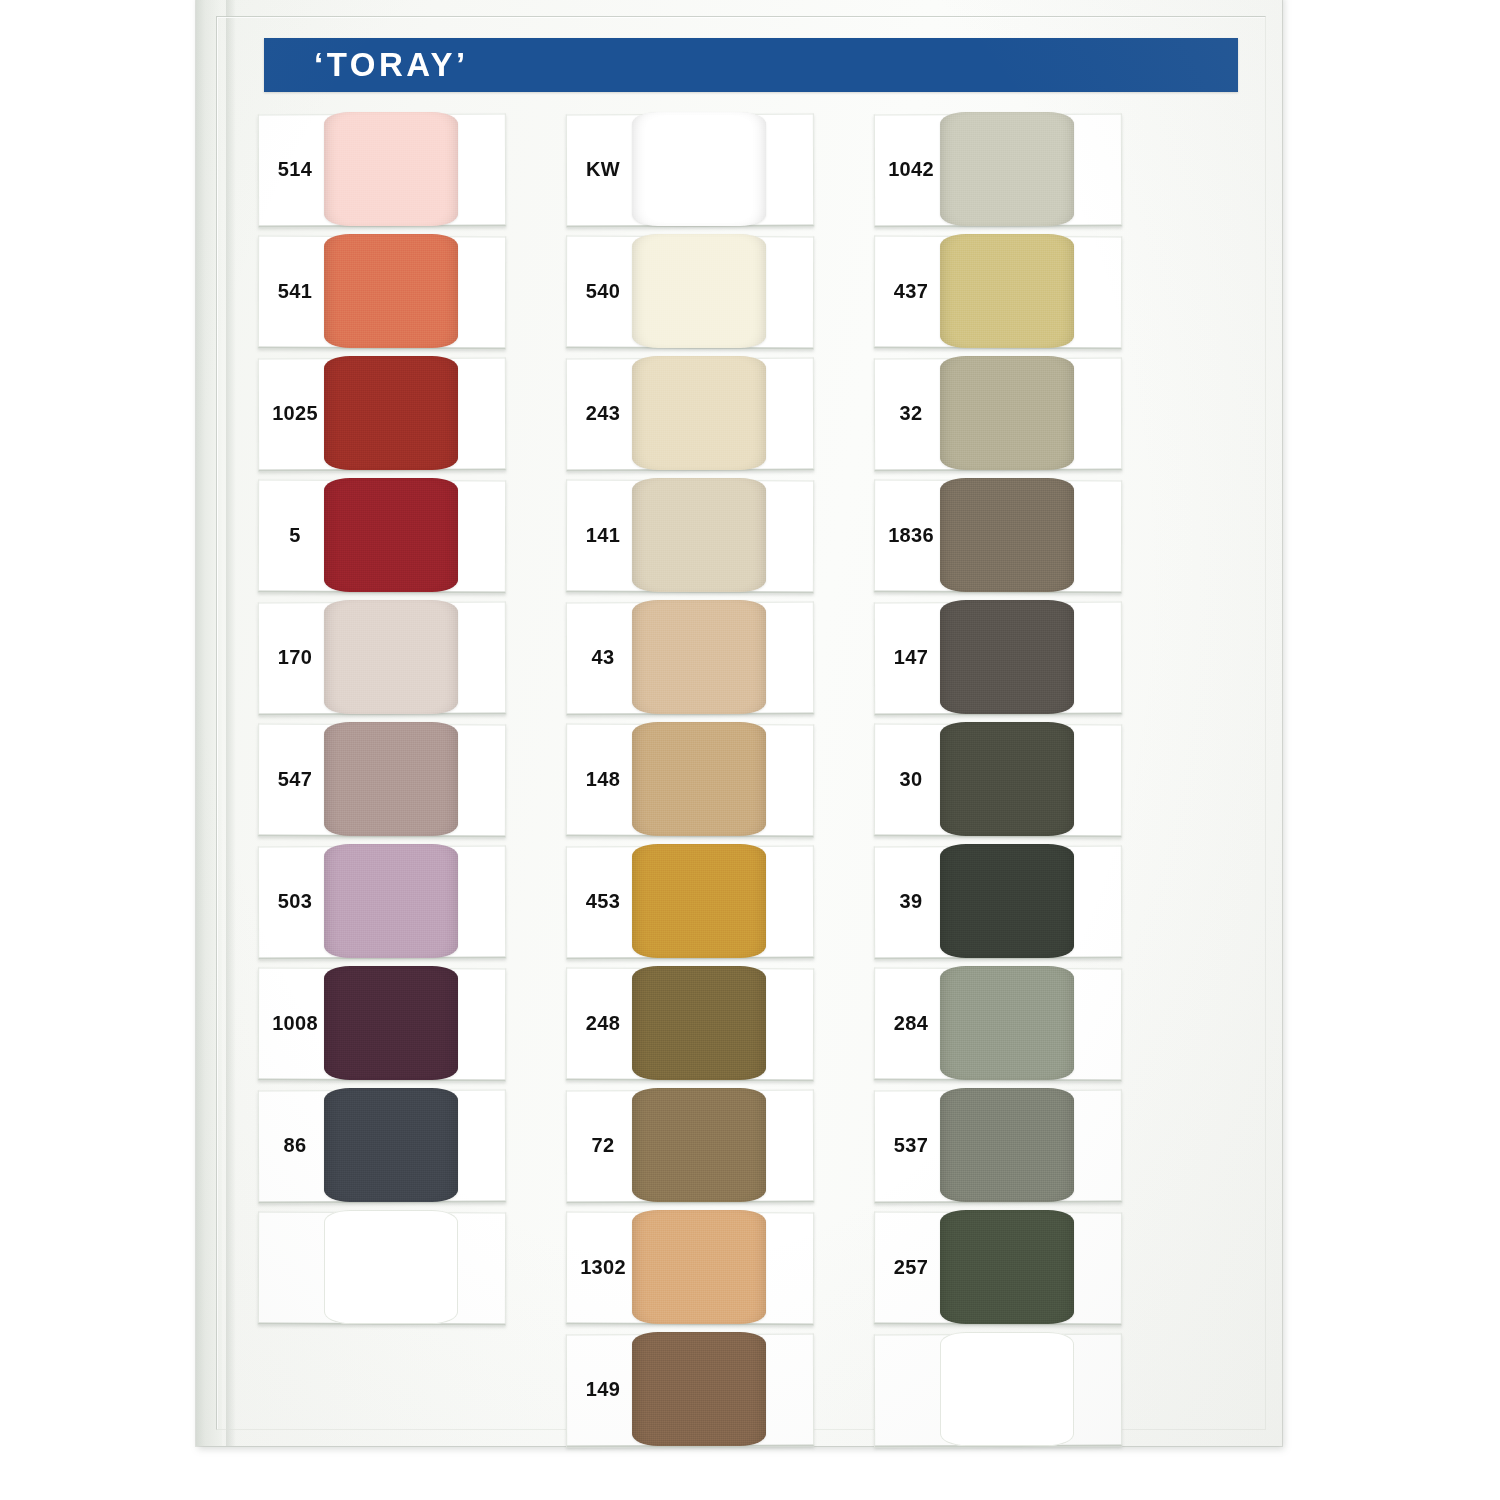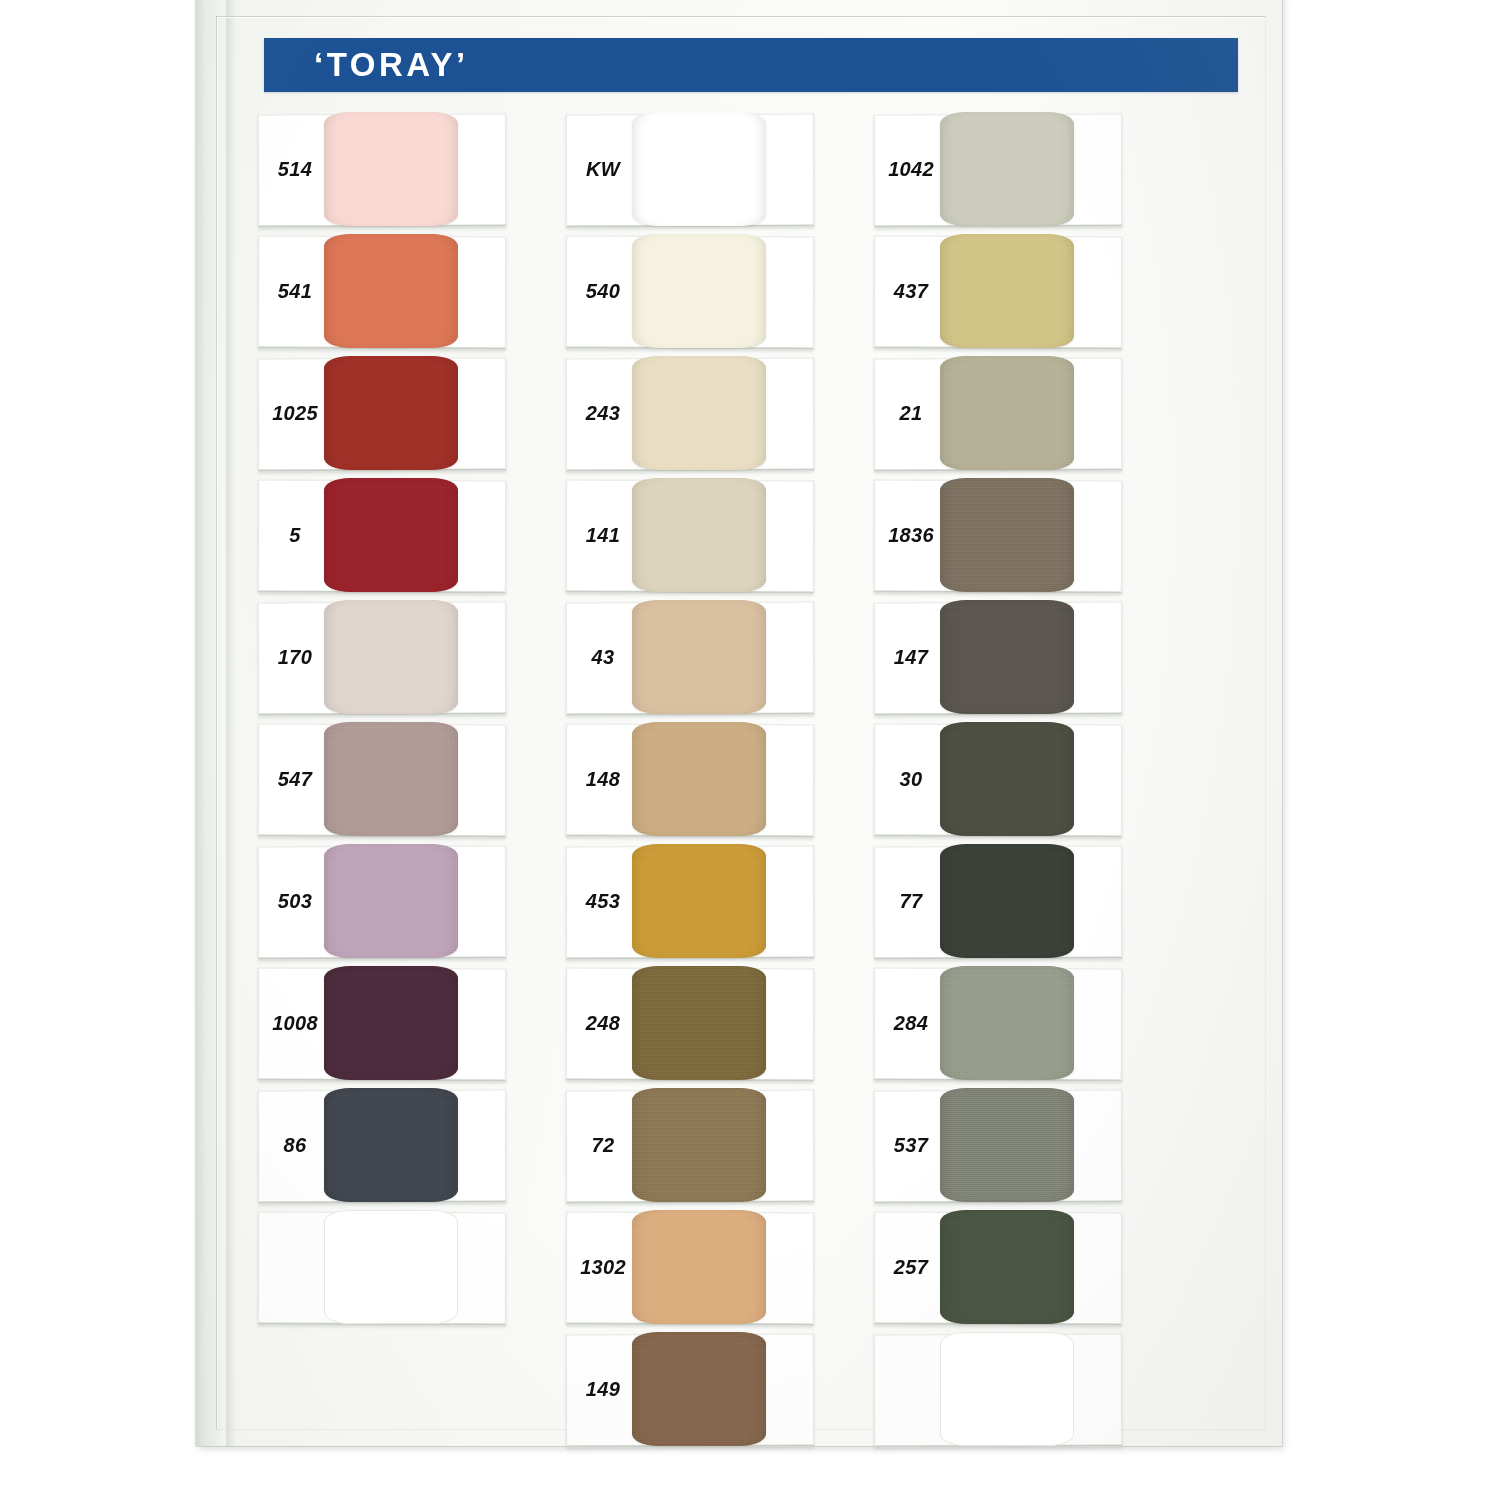--- a/index.html
+++ b/index.html
@@ -68,21 +68,20 @@
     font-family:"Liberation Sans",sans-serif;
   }
 
   
   #grid{
     position:absolute;
     left:62px;top:116px;
     width:990px;
     display:flex;
     gap:62px;
-    font-style:italic;
   }
   .column{
     display:flex;
     flex-direction:column;
     gap:0px;
     width:246px;
   }
 
   
   .chip{
@@ -284,41 +283,41 @@
             <div class="chip-label">1042</div>
           </div>
           <div class="chip">
             <div class="chip-paper"></div>
             <div class="chip-fabric" style="background: rgb(210, 196, 132);"></div>
             <div class="chip-label">437</div>
           </div>
           <div class="chip">
             <div class="chip-paper"></div>
             <div class="chip-fabric" style="background: rgb(181, 176, 150);"></div>
-            <div class="chip-label">21</div>
+            <div class="chip-label">32</div>
           </div>
           <div class="chip">
             <div class="chip-paper"></div>
             <div class="chip-fabric" style="background: rgb(124, 113, 97);"></div>
             <div class="chip-label">1836</div>
           </div>
           <div class="chip">
             <div class="chip-paper"></div>
             <div class="chip-fabric" style="background: rgb(90, 85, 79);"></div>
             <div class="chip-label">147</div>
           </div>
           <div class="chip">
             <div class="chip-paper"></div>
             <div class="chip-fabric" style="background: rgb(76, 78, 66);"></div>
             <div class="chip-label">30</div>
           </div>
           <div class="chip">
             <div class="chip-paper"></div>
             <div class="chip-fabric" style="background: rgb(58, 64, 56);"></div>
-            <div class="chip-label">77</div>
+            <div class="chip-label">39</div>
           </div>
           <div class="chip">
             <div class="chip-paper"></div>
             <div class="chip-fabric" style="background: rgb(149, 156, 139);"></div>
             <div class="chip-label">284</div>
           </div>
           <div class="chip">
             <div class="chip-paper"></div>
             <div class="chip-fabric" style="background: rgb(127, 131, 118);"></div>
             <div class="chip-label">537</div>

